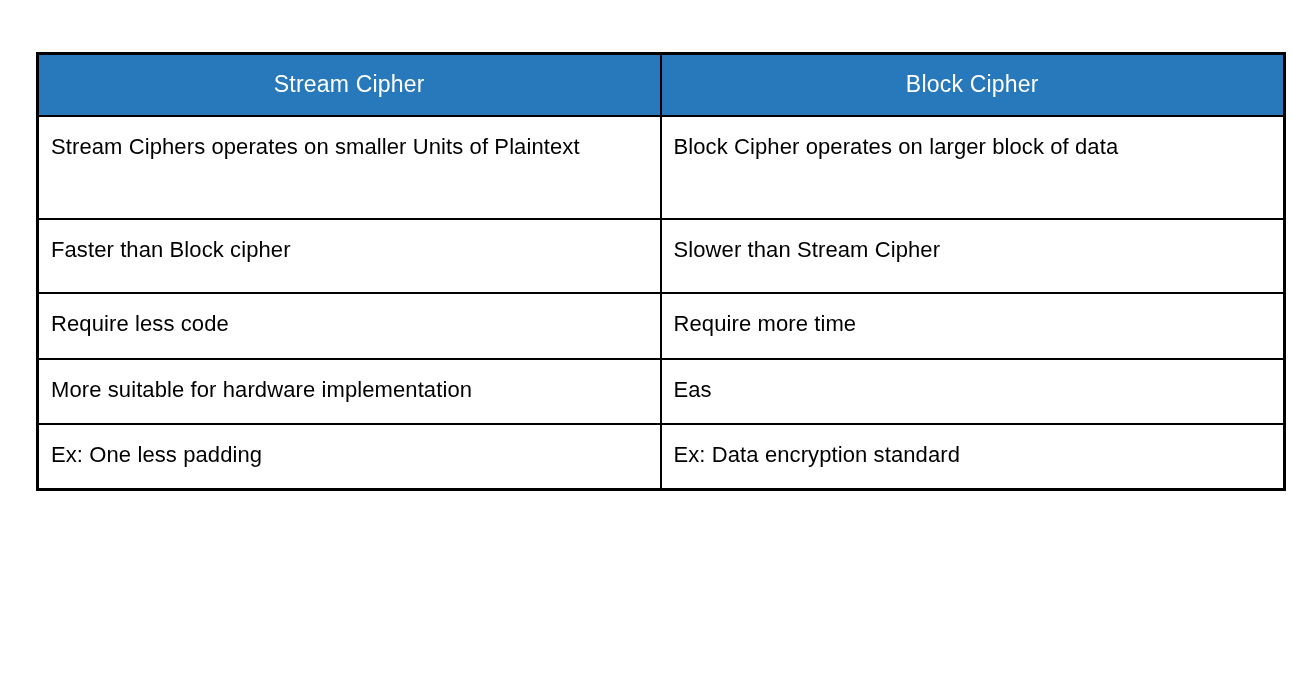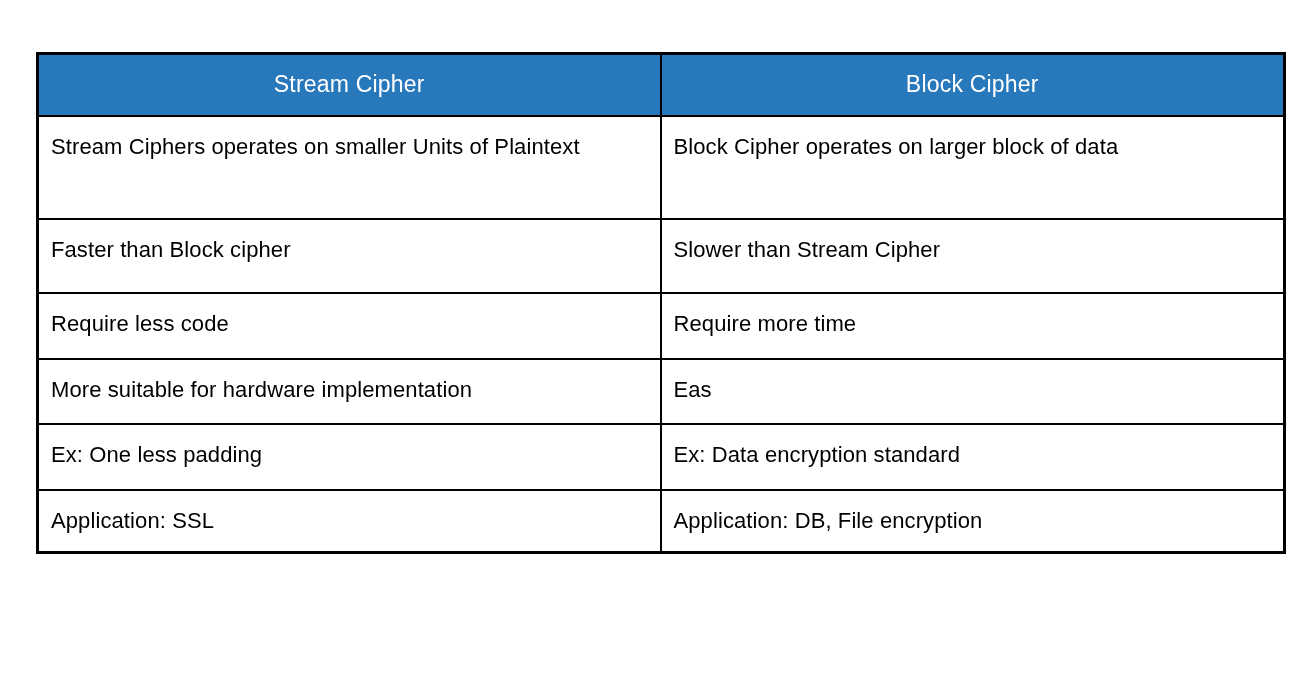--- a/index.html
+++ b/index.html
@@ -89,19 +89,15 @@
         <td>Require more time</td>
       </tr>
       <tr class="r5">
         <td>More suitable for hardware implementation</td>
         <td>Eas</td>
       </tr>
       <tr class="r6">
         <td>Ex: One less padding</td>
         <td>Ex: Data encryption standard</td>
       </tr>
-      <tr class="r7">
-        <td>Application: SSL</td>
-        <td>Application: DB, File encryption</td>
-      </tr>
     </tbody>
   </table>
 </div>
 
 </body></html>

